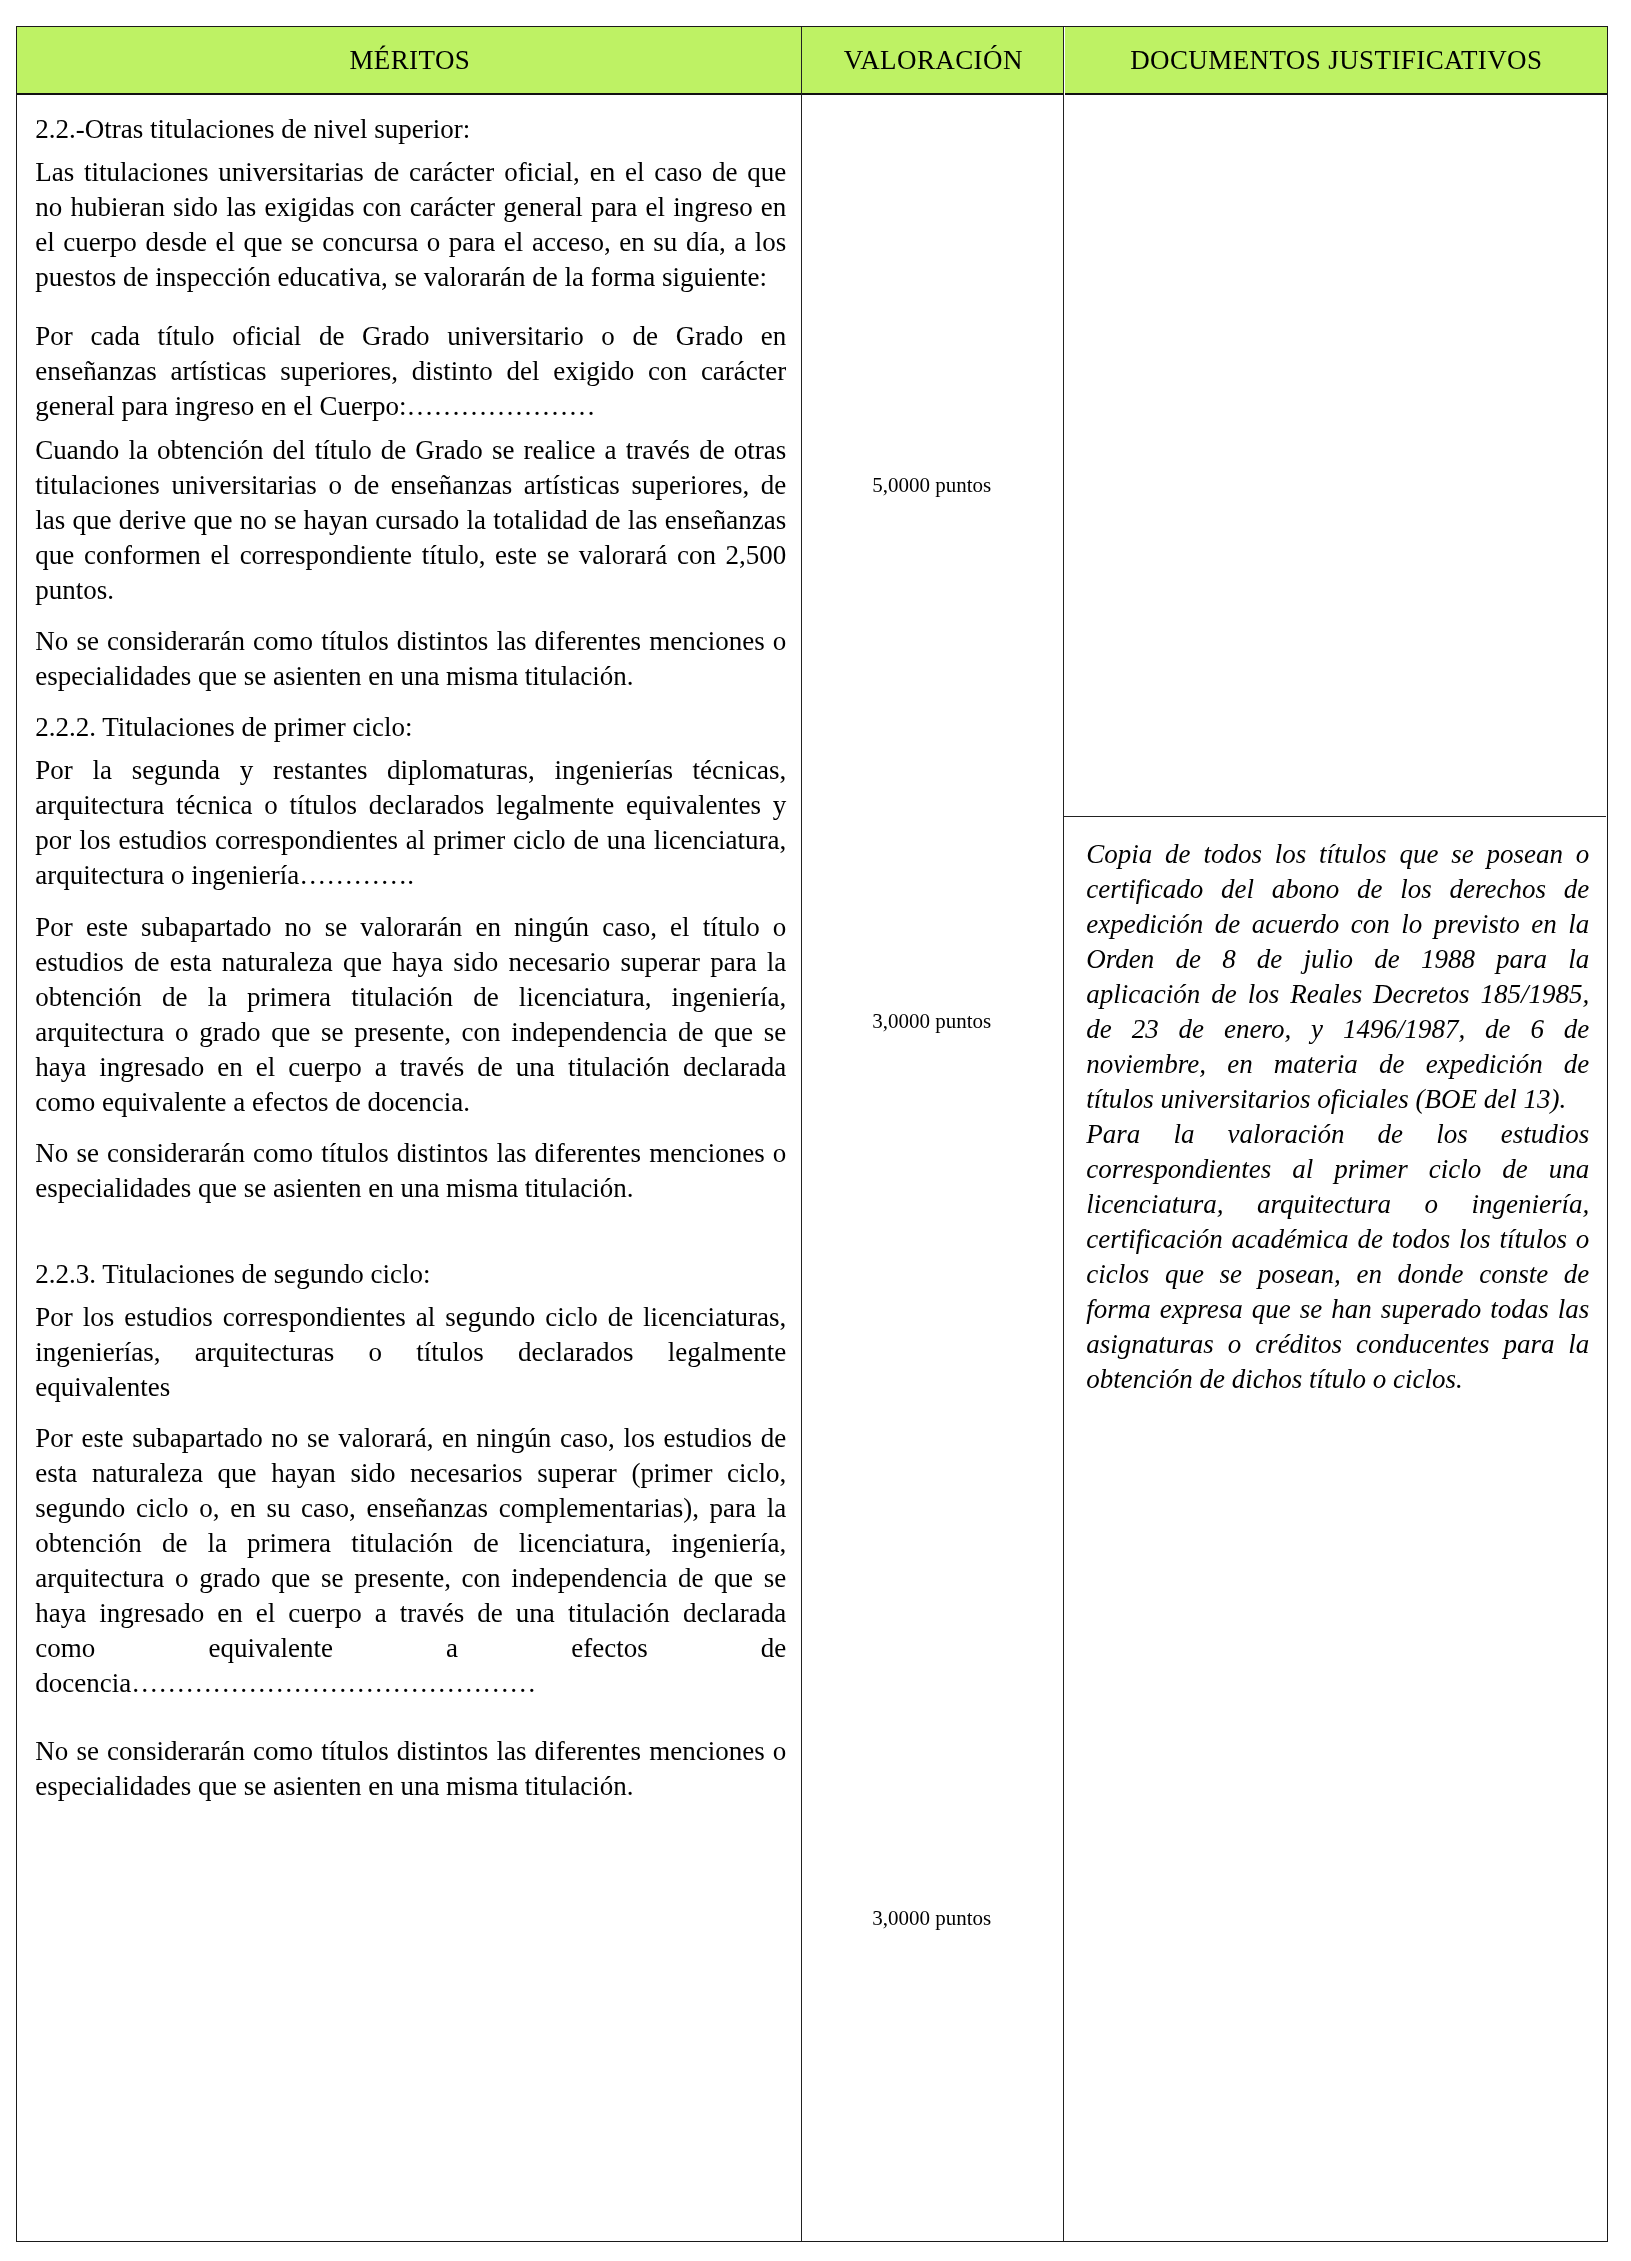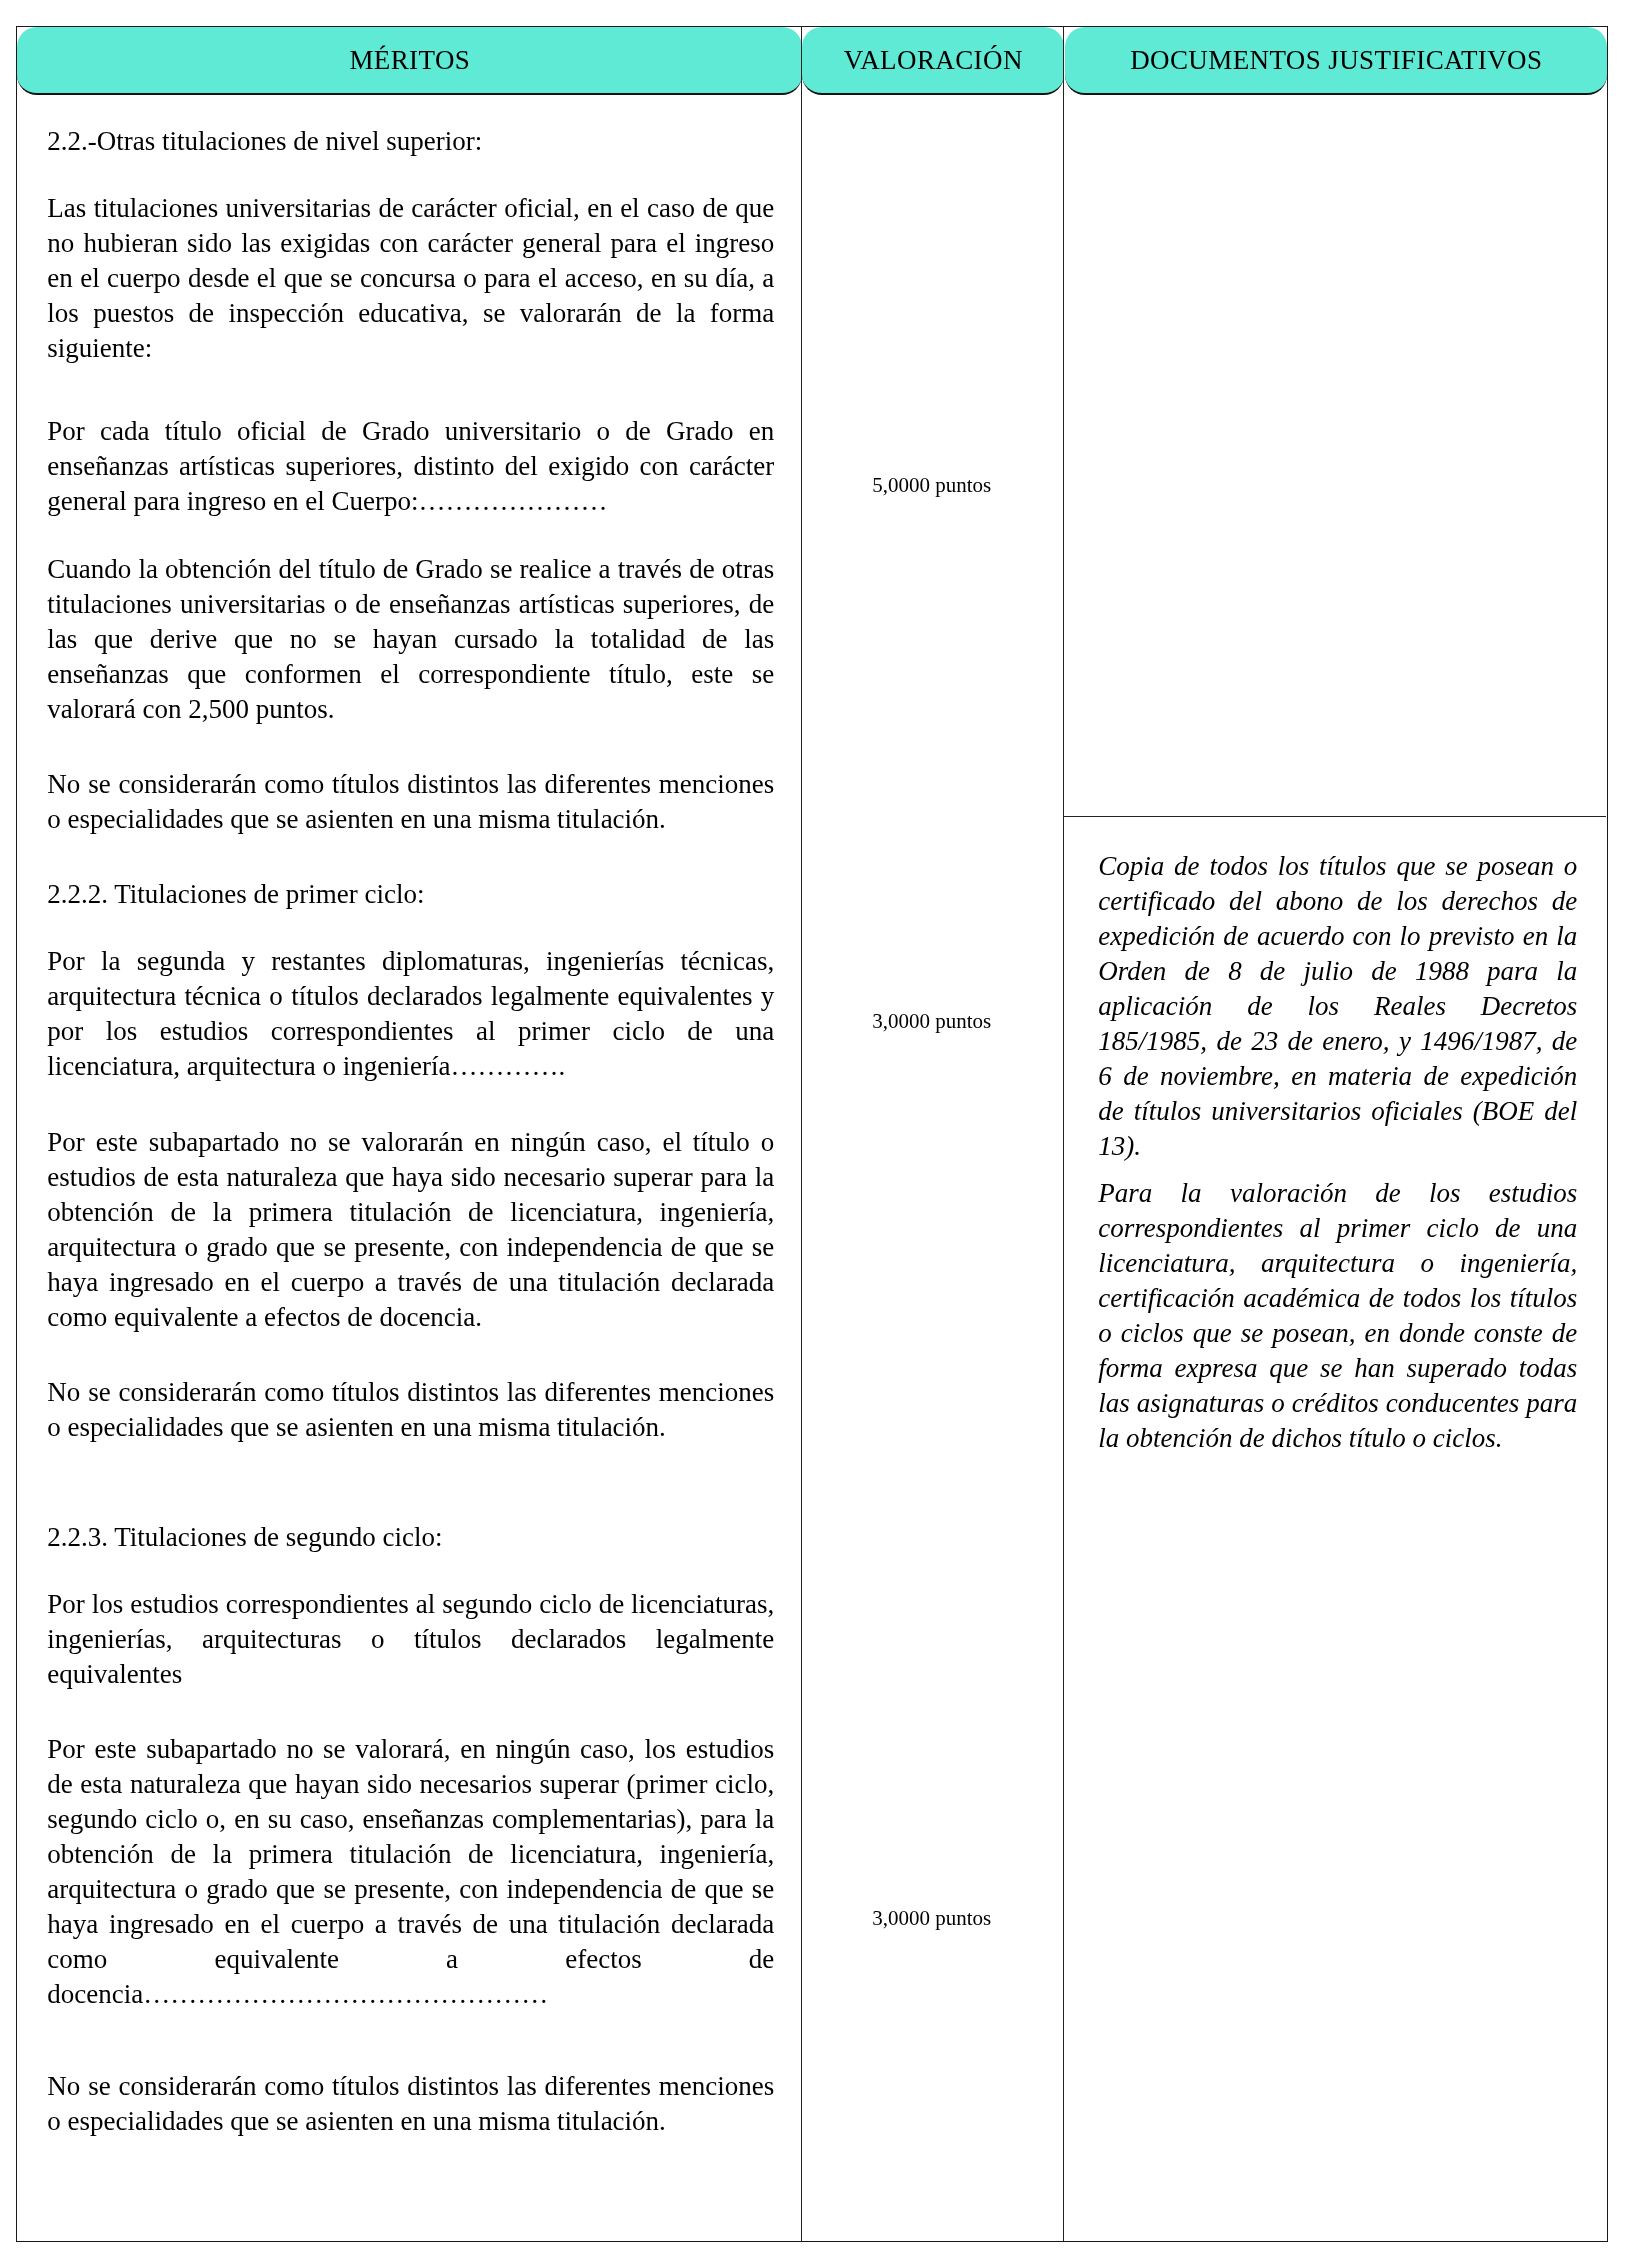--- a/index.html
+++ b/index.html
@@ -1,27 +1,27 @@
 <!DOCTYPE html>
 <html style="font-size:13px"><head>
 <meta charset="utf-8">
 <style>
   html, body { margin:0; padding:0; background:#ffffff; }
   body { width:1632px; height:2261px; position:relative; overflow:hidden;
          font-family:"Liberation Serif", "DejaVu Serif", serif; color:#000; }
   .table { position:absolute; left:16.3px; top:26px; width:1592px; height:2216px;
            border:1.6px solid #1a1a1a; box-sizing:border-box; }
-  .hdr { position:absolute; top:0; height:68px; background:#5eead4;
+  .hdr { position:absolute; top:0; height:68px; background:#bef264;
          border-bottom:2.4px solid #111; box-sizing:border-box;
          display:flex; align-items:center; justify-content:center;
-         font-size:27px; letter-spacing:0.4px;border-radius:20px; }
+         font-size:27px; letter-spacing:0.4px; }
   .vline { position:absolute; top:0; bottom:0; width:0; border-left:1.6px solid #222; }
   .hline { position:absolute; height:0; border-top:1.6px solid #222; }
   .col-text { position:absolute; font-size:27px; line-height:35px; text-align:justify; }
-  .col-text p { margin:12px; }
+  .col-text p { margin:0; }
   .gap-s { height:8.1px; }
   .gap-m { height:16.3px; }
   .gap-l { height:51px; }
   .val { position:absolute; width:259px; text-align:center; font-size:21px; line-height:35px; }
 </style>
 </head>
 <body>
 
 <div class="table">
 

